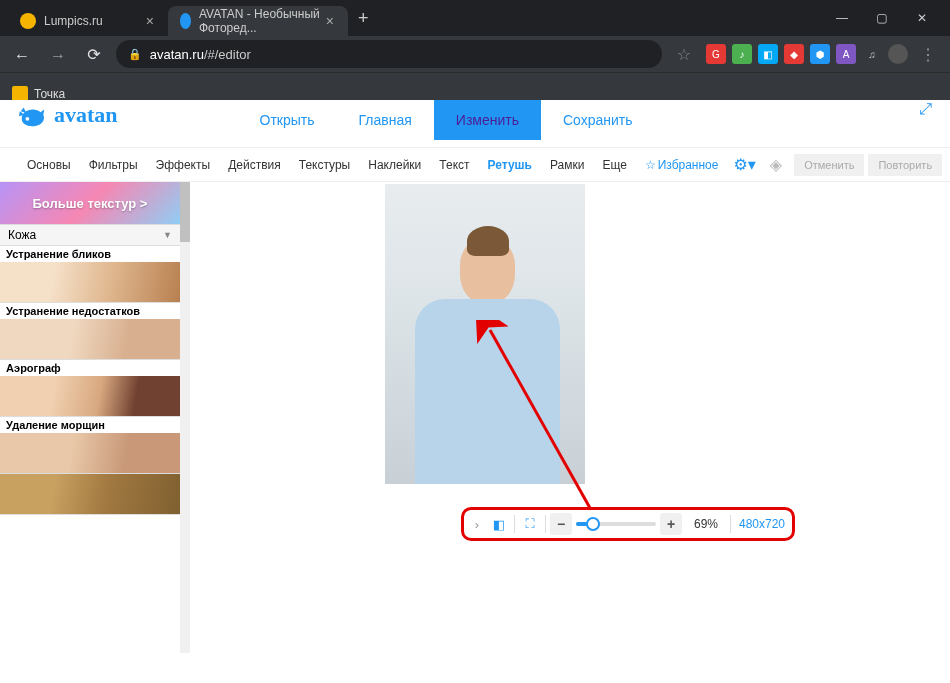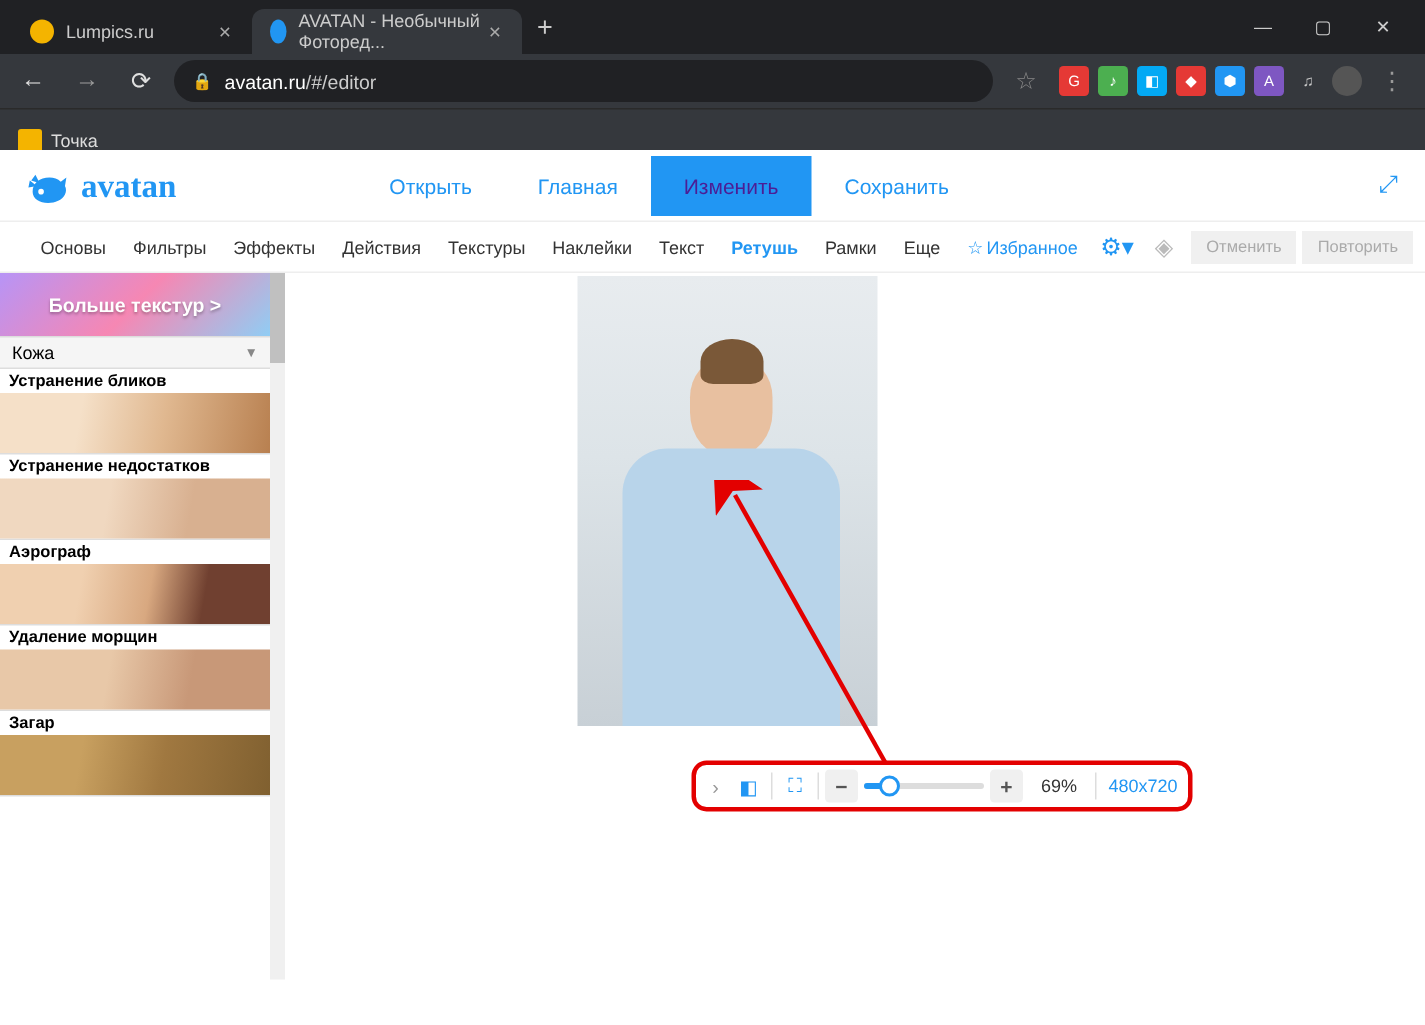--- a/index.html
+++ b/index.html
@@ -24,21 +24,21 @@
 .url-box .host { color: #fff; }
 .ext-icons { display: flex; gap: 6px; align-items: center; }
 .ext-icons .ext { width: 20px; height: 20px; display: flex; align-items: center; justify-content: center; font-size: 10px; border-radius: 3px; color: #fff; position: relative; }
 
 .bookmark-bar { height: 43px; background: #35383d; display: flex; align-items: center; padding: 0 12px; border-top: 1px solid #2a2a2a; }
 .bookmark { display: flex; align-items: center; gap: 6px; font-size: 12px; color: #ddd; }
 .bookmark .bk-icon { width: 16px; height: 16px; background: #f4b400; border-radius: 2px; }
 
 
 .app { position: absolute; top: 100px; left: 0; right: 0; bottom: 0; background: #fff; }
-.app-header { height: 48px; display: flex; align-items: center; padding: 0 18px; border-bottom: 1px solid #eee; }
+.app-header { height: 48px; display: flex; align-items: flex-start; padding: 0 18px; border-bottom: 1px solid #eee; }
 .logo { display: flex; align-items: center; gap: 6px; }
 .logo svg { width: 30px; height: 30px; }
 .logo-text { font-size: 22px; font-weight: bold; color: #2196f3; font-family: 'Comic Sans MS', cursive; }
 .main-nav { display: flex; margin-left: 120px; gap: 0; }
 .main-nav a { padding: 12px 22px; font-size: 14px; color: #2196f3; text-decoration: none; }
 .main-nav a.primary { background: #2196f3; color: #4c1d95; }
 .expand-icon { margin-left: auto; color: #2196f3; font-size: 16px; }
 
 .toolbar { height: 34px; display: flex; align-items: center; padding: 0 18px; border-bottom: 1px solid #eee; gap: 0; }
 .toolbar a { font-size: 12px; color: #333; text-decoration: none; padding: 0 9px; }
@@ -196,21 +196,20 @@
       </div>
     <div class="sidebar-item">
         <div class="item-label">Аэрограф</div>
         <div class="thumb t3"></div>
       </div>
     <div class="sidebar-item">
         <div class="item-label">Удаление морщин</div>
         <div class="thumb t4"></div>
       </div>
     <div class="sidebar-item">
-        <div class="item-label">Загар</div>
         <div class="thumb t5"></div>
       </div>
   </div>
   <div class="scroll-track">
       <div class="scroll-thumb"></div>
     </div>
 
   <div class="canvas-area">
     <div class="photo">
       <div class="shirt"></div>

